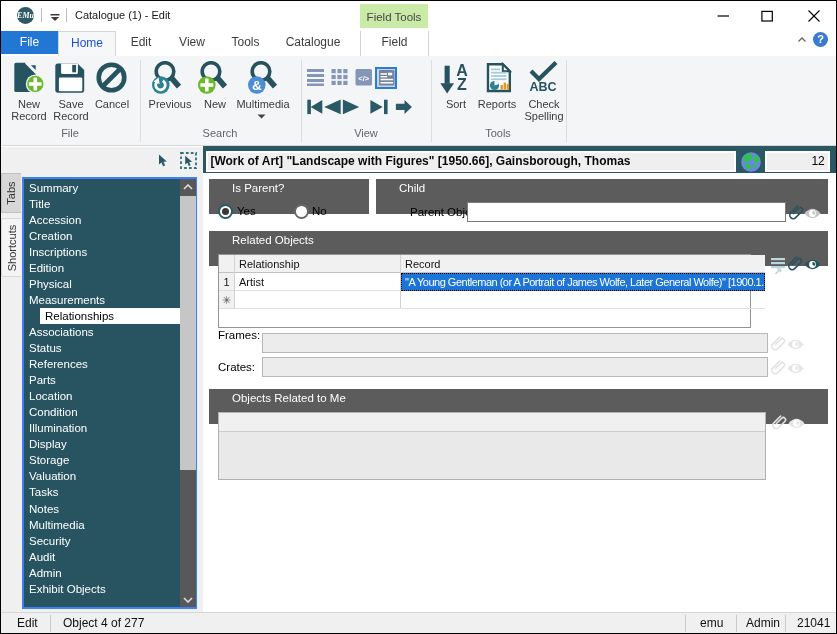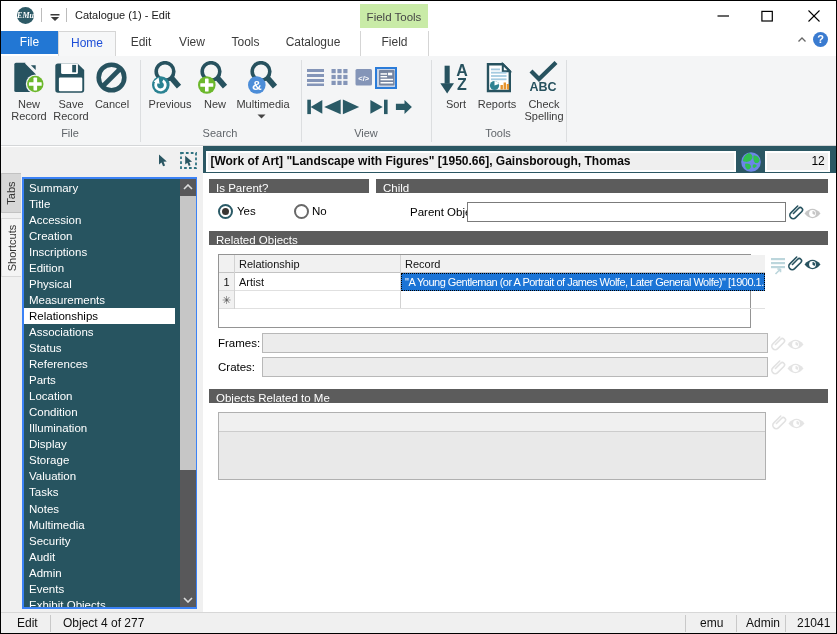--- a/index.html
+++ b/index.html
@@ -27,30 +27,30 @@
 .glabel{position:absolute;top:71px;width:100px;text-align:center;font-size:11px;color:#60656a;}
 .blabel{position:absolute;width:90px;text-align:center;font-size:11px;color:#3b3b3b;line-height:11.5px;}
 
 #leftpanel{position:absolute;left:1px;top:147px;width:202px;height:465px;background:#f0f0f0;}
 #vtab-tabs{position:absolute;left:1px;top:173px;width:20px;height:40px;background:#d7d7d7;border:1px solid #c2c2c2;border-right:none;}
 #vtab-short{position:absolute;left:1px;top:218px;width:20px;height:59px;background:#f4f4f4;border:1px solid #d9d9d9;border-right:none;}
 .vtext{position:absolute;height:20px;line-height:20px;text-align:center;transform:rotate(-90deg);transform-origin:center;font-size:11px;color:#333;white-space:nowrap;}
 #listbox{position:absolute;left:22px;top:177px;width:175px;height:432px;background:#3b82f6;}
 #list{position:absolute;left:2px;top:2px;width:171px;height:428px;background:#275460;overflow:hidden;padding-top:0.6px;}
 .li{height:16.05px;line-height:16.05px;padding-left:5px;font-size:11.5px;color:#fff;white-space:nowrap;}
-.li.sel{background:#fff;color:#000;width:151px;}
+.li.sel{background:#fff;color:#000;width:151px;margin-left:16px;}
 #sbar{position:absolute;right:1px;top:2px;width:16px;height:428px;background:#58585a;}
 #sthumb{position:absolute;left:0;top:17px;width:16px;height:274px;background:#c6c6c6;}
 
 #recbar{position:absolute;left:203px;top:146px;width:633px;height:28px;background:#2b5763;}
 #rectitle{position:absolute;left:2.6px;top:4.6px;width:530px;height:21px;background:#efefef;border:2px solid #fff;font-weight:bold;font-size:12px;color:#0a0a0a;line-height:17px;padding-left:2.8px;white-space:nowrap;overflow:hidden;}
 #recnum{position:absolute;left:561.8px;top:4.6px;width:65px;height:21px;background:#efefef;border:2px solid #fff;font-size:12px;color:#000;line-height:17px;text-align:right;padding-right:3px;}
 
 #content{position:absolute;left:203px;top:173px;width:633px;height:439px;background:#fff;}
-.ghead{position:absolute;height:14px;background:#5c5c5c;color:#fff;font-size:11.5px;line-height:19px;padding-left:7px;}
+.ghead{position:absolute;height:35px;background:#5c5c5c;color:#fff;font-size:11.5px;line-height:19px;padding-left:23px;}
 .flabel{font-size:11.5px;color:#000;position:absolute;}
 .input{position:absolute;background:#fff;border:1px solid #7b7b7b;}
 .dinput{position:absolute;background:#ececec;border:1px solid #b8b8b8;}
 
 #rtable{position:absolute;left:15px;top:81px;width:533px;height:74px;border:1px solid #949494;background:#fff;}
 .tc{position:absolute;top:0;height:100%;font-size:11px;line-height:17px;color:#111;}
 #statusbar{position:absolute;left:1px;top:612px;width:835px;height:21px;background:#f0f0f0;border-top:1px solid #d7d7d7;font-size:12px;color:#111;}
 .eye-gray{color:#c6c6c6;} .eye-dark{color:#27525f;} .eye-lt{color:#e4e4e4;}
 .ssep{position:absolute;top:2px;width:1px;height:17px;background:#c9c9c9;}
 .stext{position:absolute;top:0;height:20px;line-height:20px;}
@@ -278,21 +278,20 @@
   <div class="li">Illumination</div>
   <div class="li">Display</div>
   <div class="li">Storage</div>
   <div class="li">Valuation</div>
   <div class="li">Tasks</div>
   <div class="li">Notes</div>
   <div class="li">Multimedia</div>
   <div class="li">Security</div>
   <div class="li">Audit</div>
   <div class="li">Admin</div>
-  <div class="li">Events</div>
   <div class="li">Exhibit Objects</div>
 </div>
 <div id="sbar">
   <svg style="position:absolute;left:3px;top:5px;" width="10" height="7" viewBox="0 0 10 7">
         <path d="M1 5 L5 1 L9 5" fill="none" stroke="#ddd" stroke-width="1.6"></path>
       </svg>
   <div id="sthumb"></div>
   <svg style="position:absolute;left:3px;top:417px;" width="10" height="7" viewBox="0 0 10 7">
         <path d="M1 2 L5 6 L9 2" fill="none" stroke="#ddd" stroke-width="1.6"></path>
       </svg>
@@ -363,21 +362,21 @@
       </g>
     <path d="M5.5 17 L10.5 12 M10.5 12 h-3.2 M10.5 12 v3.2" stroke="#bcd6dc" stroke-width="1.6" fill="none"></path>
   </svg>
   <svg style="position:absolute;left:583px;top:82px;" width="17" height="18" viewBox="0 0 17 18">
       <use href="#iclip" stroke="#27525f"></use>
     </svg>
   <svg style="position:absolute;left:601px;top:86px;" width="17" height="11" viewBox="0 0 17 11" class="eye-dark">
       <use href="#ieye"></use>
     </svg>
 
-  <div class="flabel" style="left:15px;top:164px;">Frames:</div>
+  <div class="flabel" style="left:15px;top:156px;">Frames:</div>
   <div class="dinput" style="left:59px;top:160px;width:506px;height:20px;"></div>
   <svg style="position:absolute;left:566px;top:162px;" width="17" height="18" viewBox="0 0 17 18">
       <use href="#iclip" stroke="#e2e2e2"></use>
     </svg>
   <svg style="position:absolute;left:584px;top:166px;" width="17" height="11" viewBox="0 0 17 11" class="eye-lt">
       <use href="#ieye"></use>
     </svg>
   <div class="flabel" style="left:15px;top:188px;">Crates:</div>
   <div class="dinput" style="left:59px;top:184px;width:506px;height:20px;"></div>
   <svg style="position:absolute;left:566px;top:186px;" width="17" height="18" viewBox="0 0 17 18">

